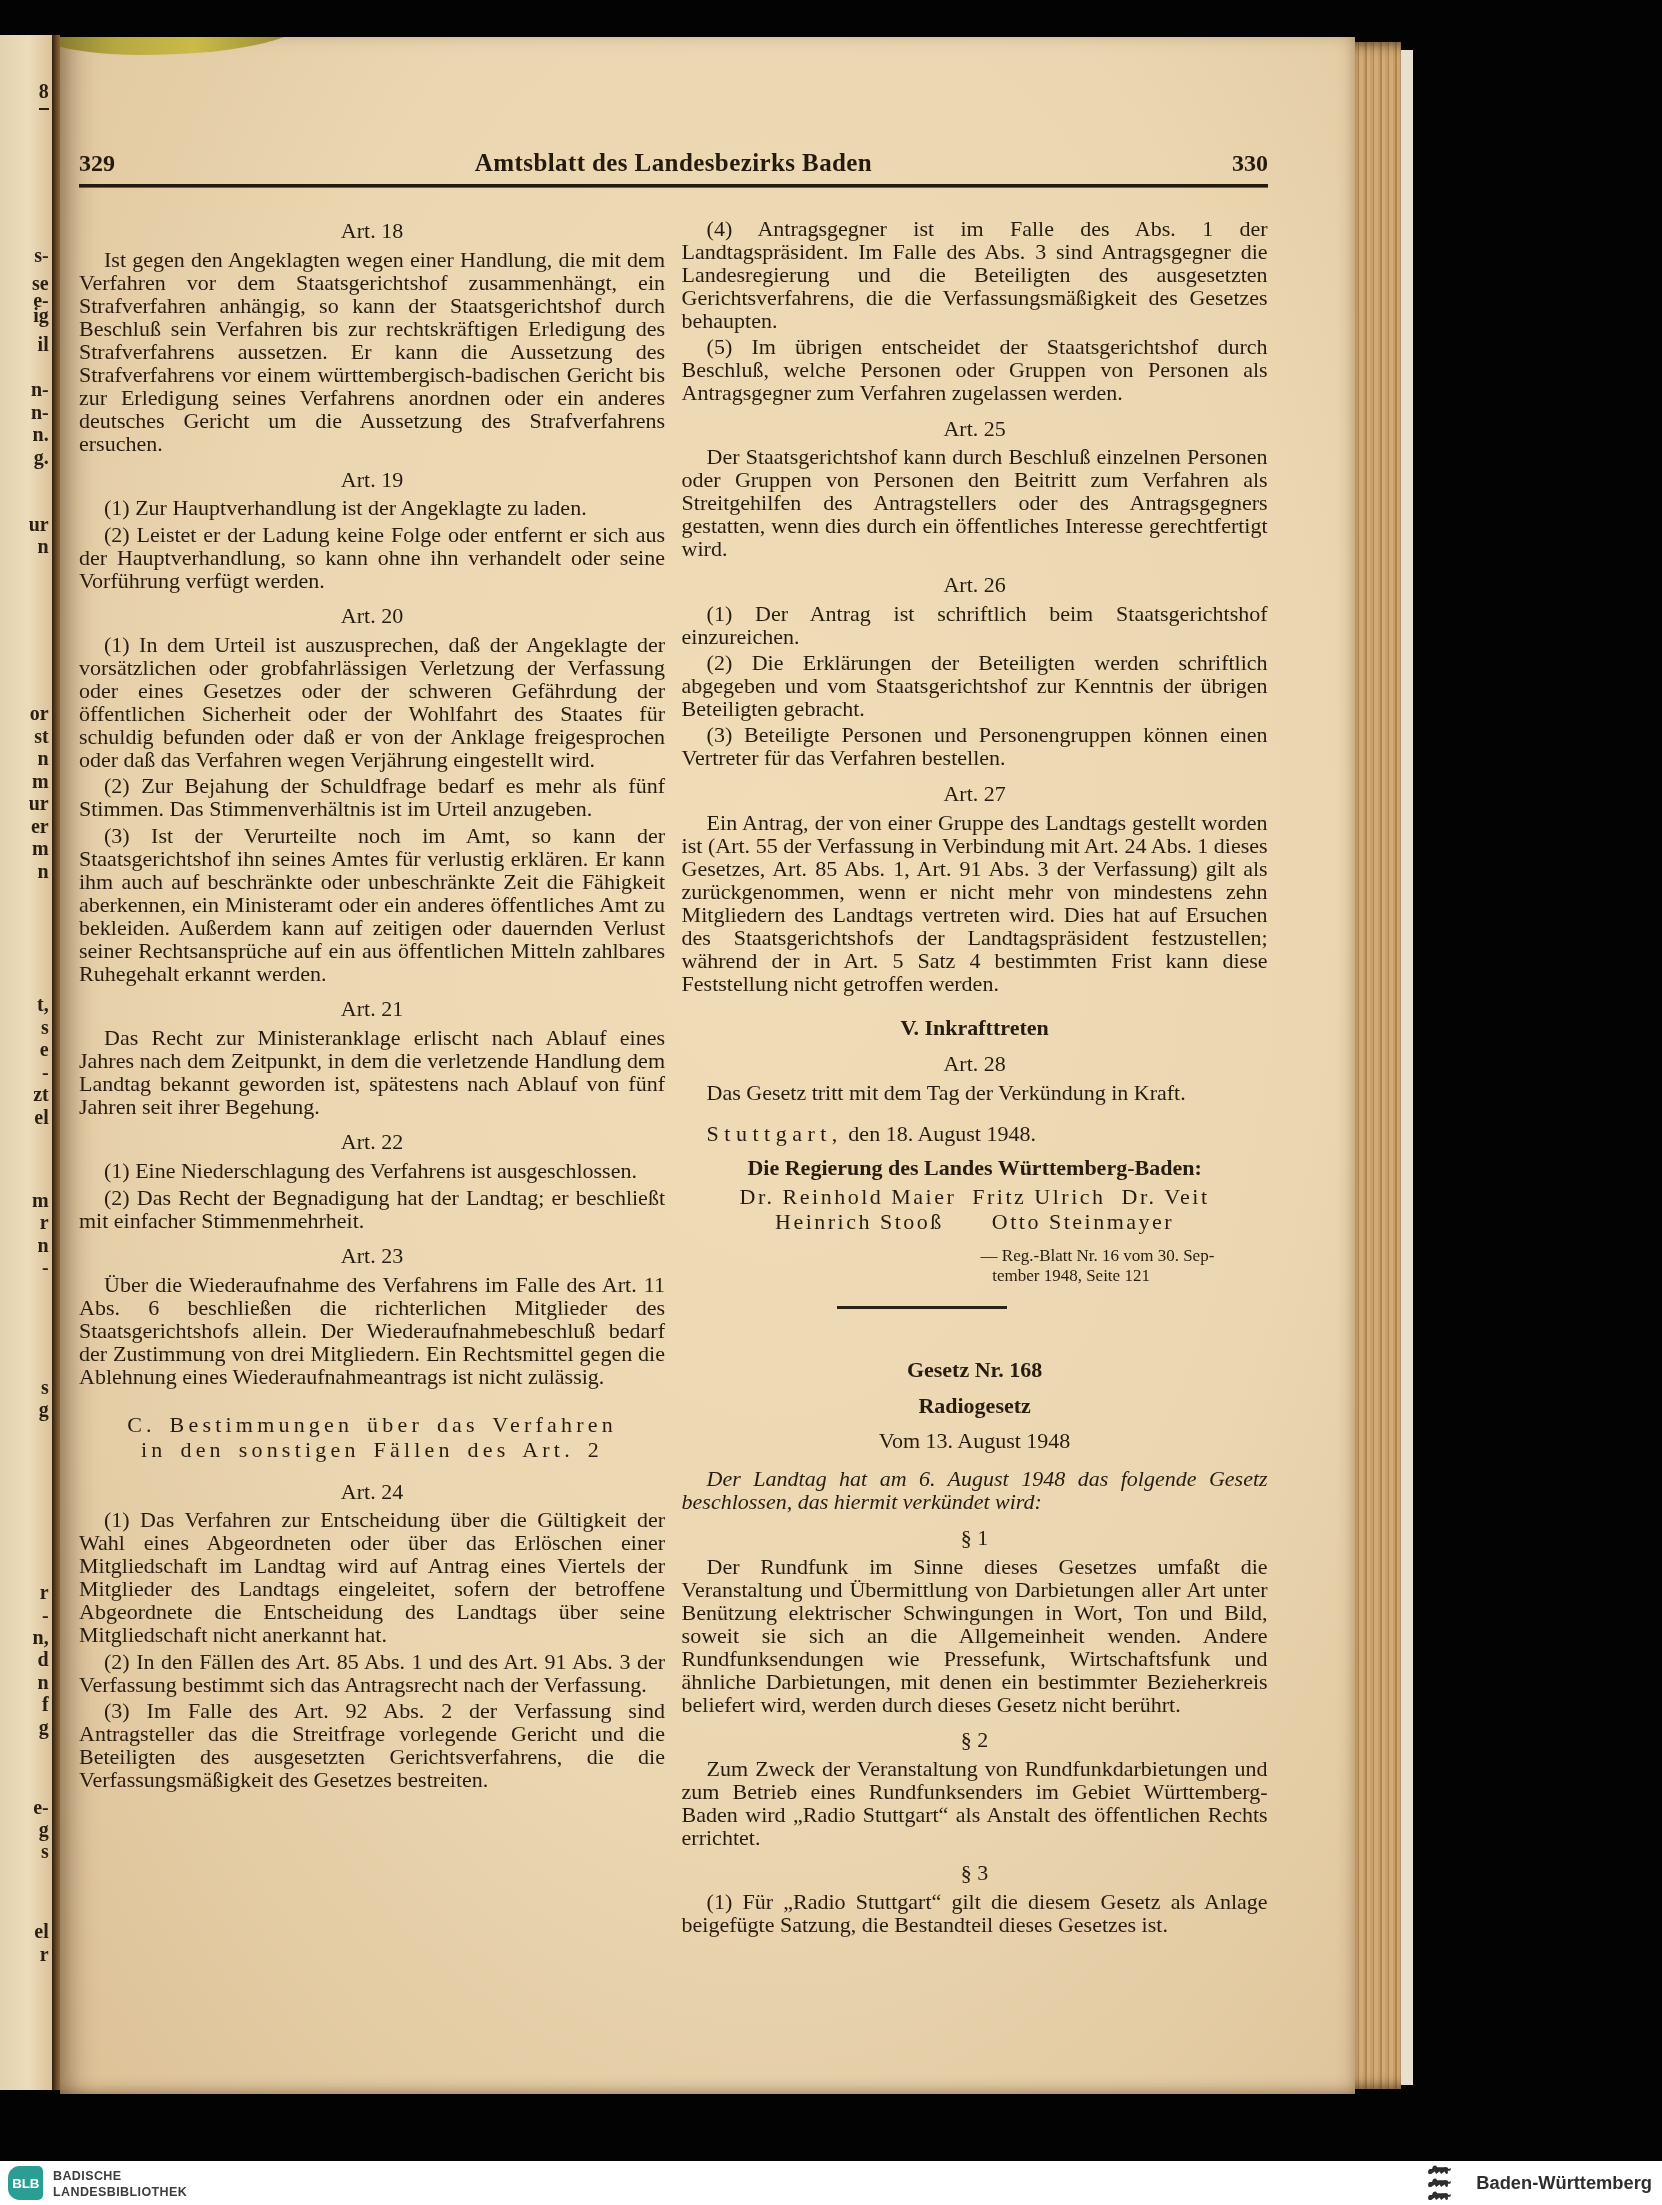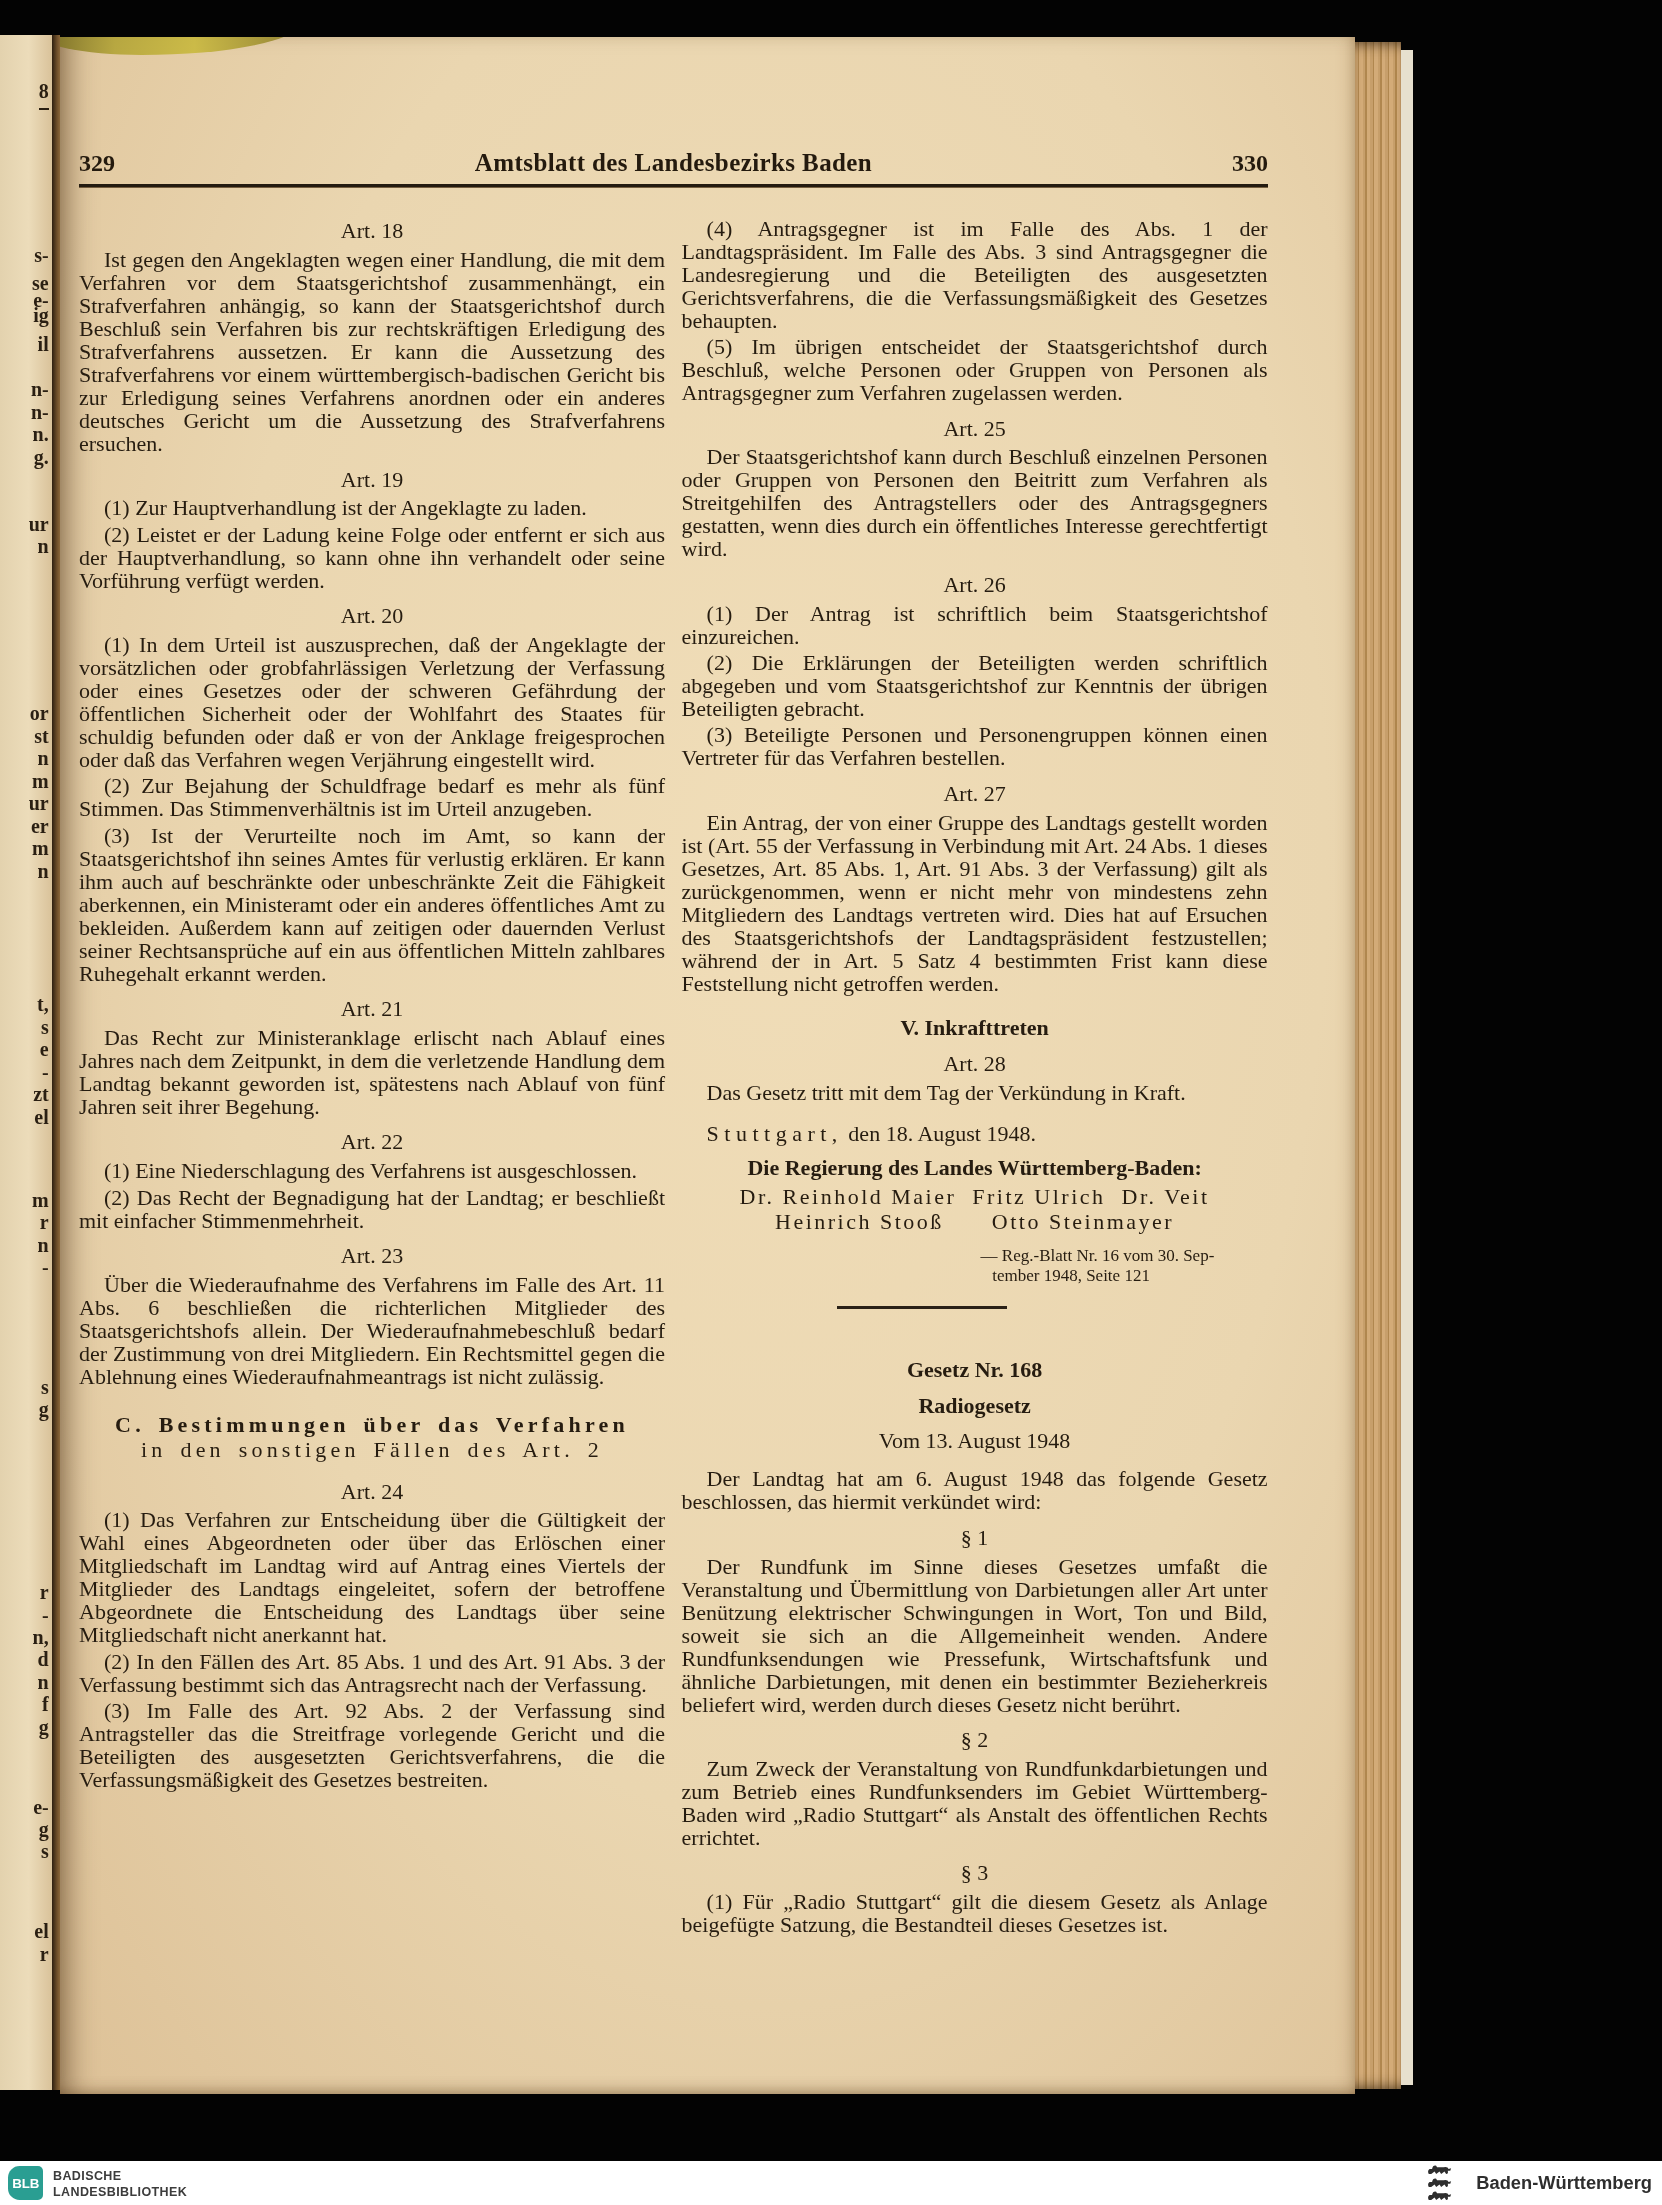--- a/index.html
+++ b/index.html
@@ -131,21 +131,21 @@
           <div class="b-p">(1) In dem Urteil ist auszusprechen, daß der Angeklagte der vorsätzlichen oder grobfahrlässigen Verletzung der Verfassung oder eines Gesetzes oder der schweren Gefährdung der öffentlichen Sicherheit oder der Wohlfahrt des Staates für schuldig befunden oder daß er von der Anklage freigesprochen oder daß das Verfahren wegen Verjährung eingestellt wird.</div>
           <div class="b-p">(2) Zur Bejahung der Schuldfrage bedarf es mehr als fünf Stimmen. Das Stimmenverhältnis ist im Urteil anzugeben.</div>
           <div class="b-p">(3) Ist der Verurteilte noch im Amt, so kann der Staatsgerichtshof ihn seines Amtes für verlustig erklären. Er kann ihm auch auf beschränkte oder unbeschränkte Zeit die Fähigkeit aberkennen, ein Ministeramt oder ein anderes öffentliches Amt zu bekleiden. Außerdem kann auf zeitigen oder dauernden Verlust seiner Rechtsansprüche auf ein aus öffentlichen Mitteln zahlbares Ruhegehalt erkannt werden.</div>
           <div class="b-h">Art. 21</div>
           <div class="b-p">Das Recht zur Ministeranklage erlischt nach Ablauf eines Jahres nach dem Zeitpunkt, in dem die verletzende Handlung dem Landtag bekannt geworden ist, spätestens nach Ablauf von fünf Jahren seit ihrer Begehung.</div>
           <div class="b-h">Art. 22</div>
           <div class="b-p">(1) Eine Niederschlagung des Verfahrens ist ausgeschlossen.</div>
           <div class="b-p">(2) Das Recht der Begnadigung hat der Landtag; er beschließt mit einfacher Stimmenmehrheit.</div>
           <div class="b-h">Art. 23</div>
           <div class="b-p">Über die Wiederaufnahme des Verfahrens im Falle des Art. 11 Abs. 6 beschließen die richterlichen Mitglieder des Staatsgerichtshofs allein. Der Wiederaufnahmebeschluß bedarf der Zustimmung von drei Mitgliedern. Ein Rechtsmittel gegen die Ablehnung eines Wiederaufnahmeantrags ist nicht zulässig.</div>
-          <div class="b-hs" style="margin-top: 25px; font-weight: bold;">C. Bestimmungen über das Verfahren</div>
+          <div class="b-hs" style="margin-top: 25px;">C. Bestimmungen über das Verfahren</div>
           <div class="b-hs">in den sonstigen Fällen des Art. 2</div>
           <div class="b-h" style="margin-top: 18.3px;">Art. 24</div>
           <div class="b-p">(1) Das Verfahren zur Entscheidung über die Gültigkeit der Wahl eines Abgeordneten oder über das Erlöschen einer Mitgliedschaft im Landtag wird auf Antrag eines Viertels der Mitglieder des Landtags eingeleitet, sofern der betroffene Abgeordnete die Entscheidung des Landtags über seine Mitgliedschaft nicht anerkannt hat.</div>
           <div class="b-p">(2) In den Fällen des Art. 85 Abs. 1 und des Art. 91 Abs. 3 der Verfassung bestimmt sich das Antragsrecht nach der Verfassung.</div>
           <div class="b-p">(3) Im Falle des Art. 92 Abs. 2 der Verfassung sind Antragsteller das die Streitfrage vorlegende Gericht und die Beteiligten des ausgesetzten Gerichtsverfahrens, die die Verfassungsmäßigkeit des Gesetzes bestreiten.</div>
         </div>
       <div class="col">
           <div class="b-p" style="margin-top: 10px;">(4) Antragsgegner ist im Falle des Abs. 1 der Landtagspräsident. Im Falle des Abs. 3 sind Antragsgegner die Landesregierung und die Beteiligten des ausgesetzten Gerichtsverfahrens, die die Verfassungsmäßigkeit des Gesetzes behaupten.</div>
           <div class="b-p">(5) Im übrigen entscheidet der Staatsgerichtshof durch Beschluß, welche Personen oder Gruppen von Personen als Antragsgegner zum Verfahren zugelassen werden.</div>
           <div class="b-h">Art. 25</div>
@@ -165,21 +165,21 @@
           <div class="b-sig">Heinrich Stooß      Otto Steinmayer</div>
           <div class="b-note">
             <div>— Reg.-Blatt Nr. 16 vom 30. Sep-</div>
             <div class="note-cont">tember 1948, Seite 121</div>
           </div>
           <div class="b-rule"></div>
           <div class="b-gap"></div>
           <div class="b-hb">Gesetz Nr. 168</div>
           <div class="b-hb">Radiogesetz</div>
           <div class="b-h">Vom 13. August 1948</div>
-          <div class="b-p" style="margin-top: 15px;">Der Landtag hat am 6. August 1948 das folgende Gesetz beschlossen, das hiermit verkündet wird:</div>
+          <div class="b-p" style="margin-top: 15px; font-style: italic;">Der Landtag hat am 6. August 1948 das folgende Gesetz beschlossen, das hiermit verkündet wird:</div>
           <div class="b-h">§ 1</div>
           <div class="b-p">Der Rundfunk im Sinne dieses Gesetzes umfaßt die Veranstaltung und Übermittlung von Darbietungen aller Art unter Benützung elektrischer Schwingungen in Wort, Ton und Bild, soweit sie sich an die Allgemeinheit wenden. Andere Rundfunksendungen wie Pressefunk, Wirtschaftsfunk und ähnliche Darbietungen, mit denen ein bestimmter Bezieherkreis beliefert wird, werden durch dieses Gesetz nicht berührt.</div>
           <div class="b-h">§ 2</div>
           <div class="b-p">Zum Zweck der Veranstaltung von Rundfunkdarbietungen und zum Betrieb eines Rundfunksenders im Gebiet Württemberg-Baden wird „Radio Stuttgart“ als Anstalt des öffentlichen Rechts errichtet.</div>
           <div class="b-h">§ 3</div>
           <div class="b-p">(1) Für „Radio Stuttgart“ gilt die diesem Gesetz als Anlage beigefügte Satzung, die Bestandteil dieses Gesetzes ist.</div>
         </div>
     </div>
   </div>
 </div>

